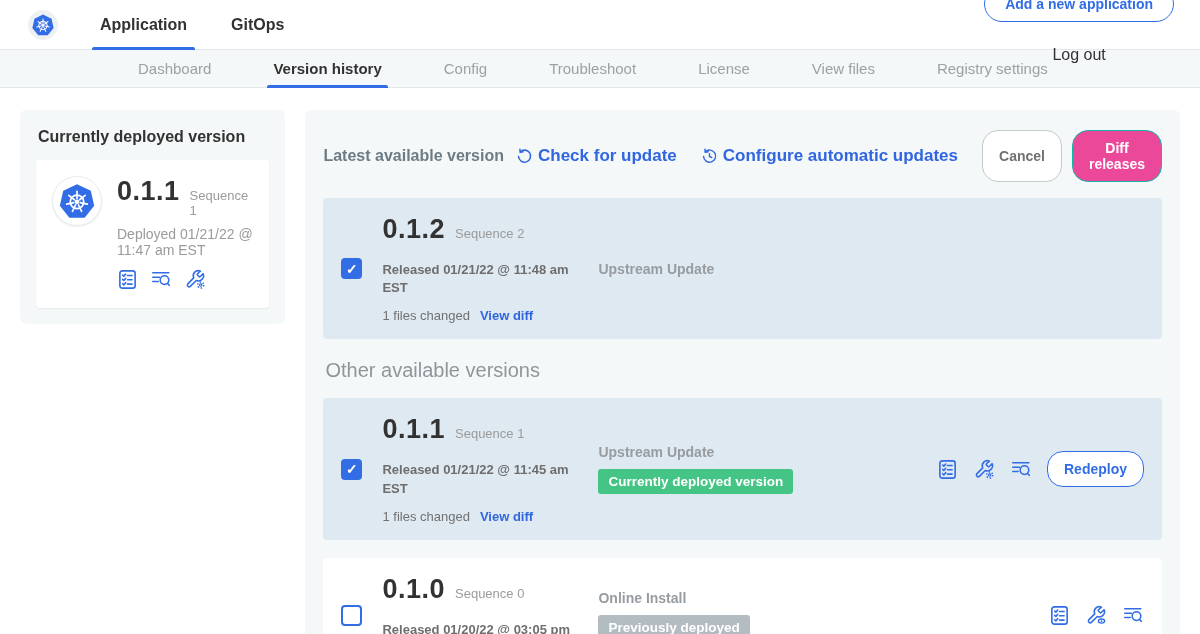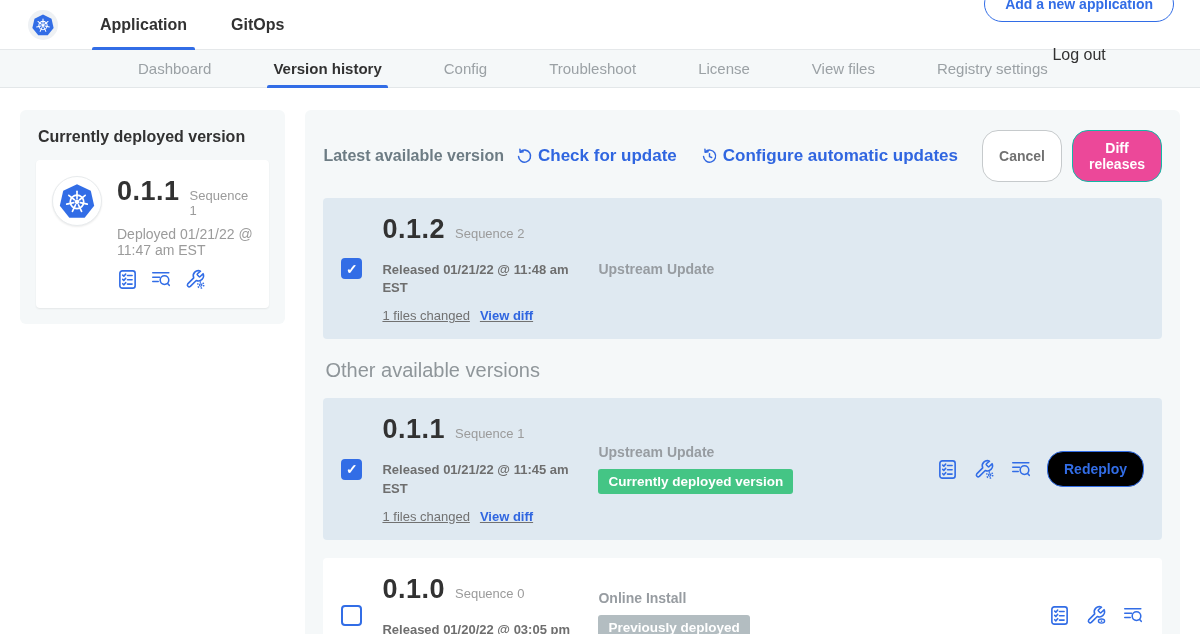--- a/index.html
+++ b/index.html
@@ -53,35 +53,35 @@
   .right-panel { flex:1; padding:18px 18px 20px; }
   .latest-header { display:flex; align-items:center; margin:2px 0 16px; }
   .latest-title { font-size:16px; font-weight:bold; color:#6d7c84; margin-right:12px; white-space:nowrap; }
   .hdr-link { display:flex; align-items:center; gap:5px; color:#3066e0; font-size:17px;
     font-weight:bold; margin-right:24px; cursor:pointer; white-space:nowrap; }
   .hdr-buttons { margin-left:auto; display:flex; gap:10px; }
   .btn { font-family:"Liberation Sans", sans-serif; font-size:14px; font-weight:bold;
     border-radius:16px; padding:9px 16px; cursor:pointer; }
   .btn-ghost { background:#fff; border:1px solid #c6cacc; color:#717171; }
   .btn-primary { background:#ec4899; border:1px solid #14b8a6; color:#fff; }
-  .btn-secondary { background:#000000; border:1.5px solid #326de6; color:#326de6; }
+  .btn-secondary { background:#ffffff; border:1.5px solid #326de6; color:#326de6; }
 
   .version-row { border-radius:4px; padding:16px 18px; display:flex; align-items:center; }
   .row-selected { background:#dfe9f1; }
   .row-plain { background:#fff; }
   .checkbox { width:21px; height:21px; border-radius:4px; border:2px solid #326de6;
     background:#fff; margin-right:20px; flex-shrink:0; cursor:pointer;
     display:flex; align-items:center; justify-content:center; }
   .checkbox.checked { background:#326de6; }
   .checkbox .tick { color:#fff; font-size:14px; font-weight:bold; line-height:1; display:none; }
   .checkbox.checked .tick { display:block; }
   .version-block { width:212px; flex-shrink:0; }
   .released { font-size:13px; font-weight:bold; color:#6e6e6e; line-height:1.4;
     margin-top:16px; max-width:188px; }
-  .files-line { margin-top:11px; font-size:13px; color:#717171; display:flex; gap:10px;text-decoration:underline; }
+  .files-line { margin-top:11px; font-size:13px; color:#717171; display:flex; gap:10px; }
   .view-diff { color:#3066e0; font-weight:bold; cursor:pointer; }
   .source-block { flex:1; padding-left:4px; }
   .source-label { font-size:14px; font-weight:bold; color:#979ca1; }
   .badge { display:inline-block; margin-top:9px; padding:5px 10px; border-radius:3px;
     color:#fff; font-size:13.5px; font-weight:bold; }
   .badge-green { background:#44c585; }
   .badge-gray { background:#b3bdc1; }
   .row-actions { margin-left:auto; display:flex; align-items:center; gap:15px; }
 
   .other-title { font-size:20px; color:#8f969a; margin:20px 0 16px 2px; }

